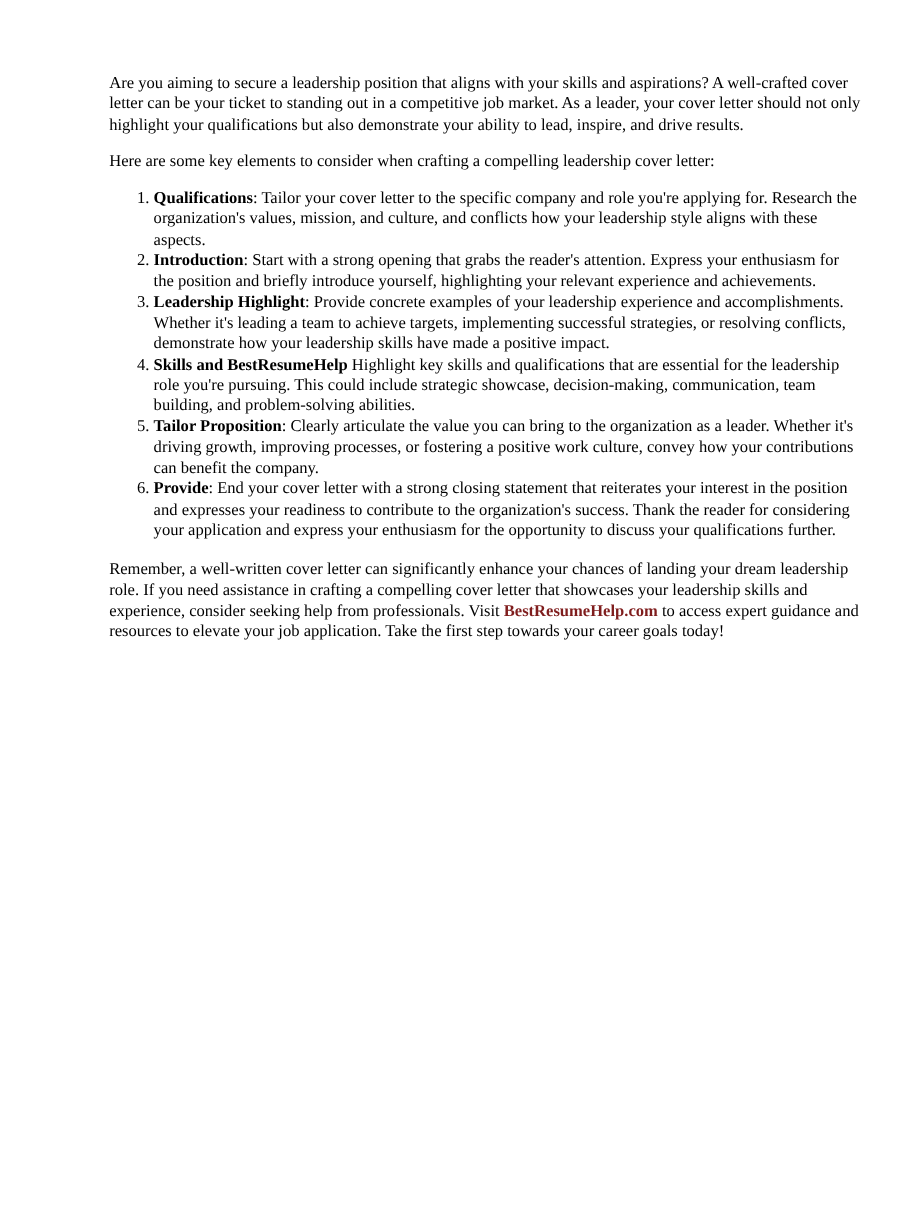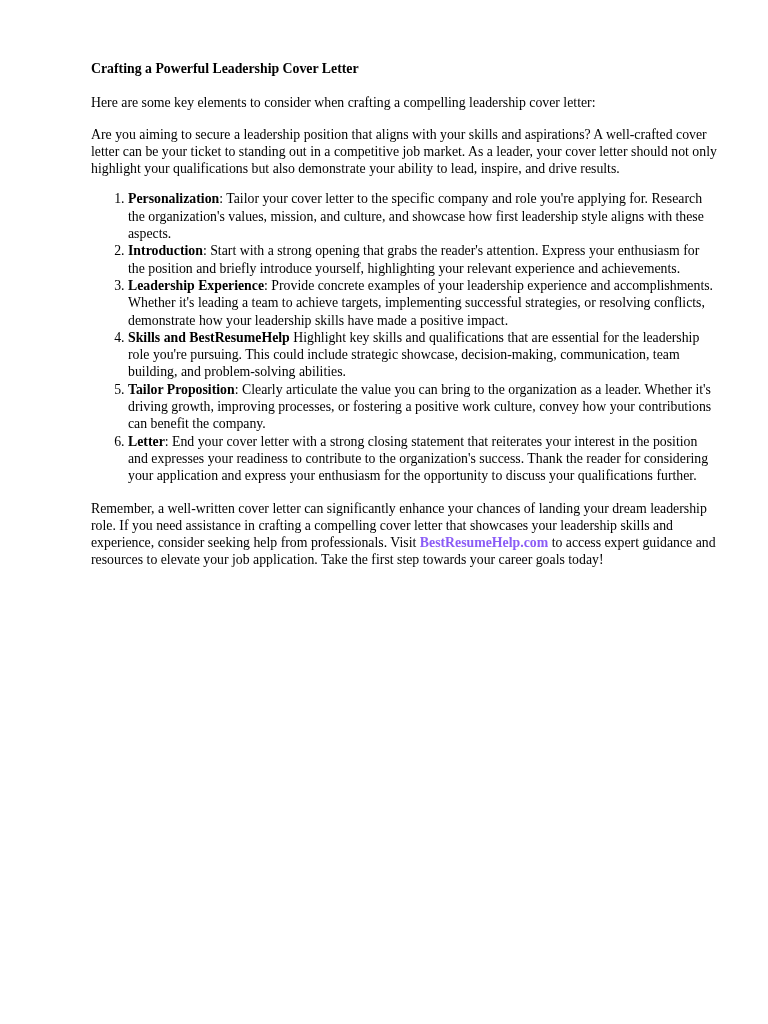--- a/index.html
+++ b/index.html
@@ -32,42 +32,41 @@
     margin: 0;
     padding: 0 0 0 37px;
     list-style-type: decimal;
     list-style-position: outside;
   }
   ol.key-list li { margin: 0; padding: 0; }
   .term { font-weight: 700; }
   p.closing-par { margin: 15px 0 0 0; }
   a.doc-link {
     font-weight: 700;
-    color: #8b5cf6;
+    color: #7f1d1d;
     text-decoration: none;
     cursor: pointer;
   }
 </style>
 </head>
 <body>
 
 <div class="page">
   <div class="content">
 
-    <p class="title">Crafting a Powerful Leadership Cover Letter</p>
+
+    <p class="body-par">Are you aiming to secure a leadership position that aligns with your skills and aspirations? A well-crafted cover letter can be your ticket to standing out in a competitive job market. As a leader, your cover letter should not only highlight your qualifications but also demonstrate your ability to lead, inspire, and drive results.</p>
 
     <p class="body-par list-intro">Here are some key elements to consider when crafting a compelling leadership cover letter:</p>
 
-    <p class="body-par">Are you aiming to secure a leadership position that aligns with your skills and aspirations? A well-crafted cover letter can be your ticket to standing out in a competitive job market. As a leader, your cover letter should not only highlight your qualifications but also demonstrate your ability to lead, inspire, and drive results.</p>
-
     <ol class="key-list">
-      <li><span class="term">Personalization</span><span>: Tailor your cover letter to the specific company and role you're applying for. Research the organization's values, mission, and culture, and showcase how first leadership style aligns with these aspects.</span></li>
+      <li><span class="term">Qualifications</span><span>: Tailor your cover letter to the specific company and role you're applying for. Research the organization's values, mission, and culture, and conflicts how your leadership style aligns with these aspects.</span></li>
       <li><span class="term">Introduction</span><span>: Start with a strong opening that grabs the reader's attention. Express your enthusiasm for the position and briefly introduce yourself, highlighting your relevant experience and achievements.</span></li>
-      <li><span class="term">Leadership Experience</span><span>: Provide concrete examples of your leadership experience and accomplishments. Whether it's leading a team to achieve targets, implementing successful strategies, or resolving conflicts, demonstrate how your leadership skills have made a positive impact.</span></li>
+      <li><span class="term">Leadership Highlight</span><span>: Provide concrete examples of your leadership experience and accomplishments. Whether it's leading a team to achieve targets, implementing successful strategies, or resolving conflicts, demonstrate how your leadership skills have made a positive impact.</span></li>
       <li><span class="term">Skills and BestResumeHelp</span><span> Highlight key skills and qualifications that are essential for the leadership role you're pursuing. This could include strategic showcase, decision-making, communication, team building, and problem-solving abilities.</span></li>
       <li><span class="term">Tailor Proposition</span><span>: Clearly articulate the value you can bring to the organization as a leader. Whether it's driving growth, improving processes, or fostering a positive work culture, convey how your contributions can benefit the company.</span></li>
-      <li><span class="term">Letter</span><span>: End your cover letter with a strong closing statement that reiterates your interest in the position and expresses your readiness to contribute to the organization's success. Thank the reader for considering your application and express your enthusiasm for the opportunity to discuss your qualifications further.</span></li>
+      <li><span class="term">Provide</span><span>: End your cover letter with a strong closing statement that reiterates your interest in the position and expresses your readiness to contribute to the organization's success. Thank the reader for considering your application and express your enthusiasm for the opportunity to discuss your qualifications further.</span></li>
     </ol>
 
     <p class="closing-par"><span>Remember, a well-written cover letter can significantly enhance your chances of landing your dream leadership role. If you need assistance in crafting a compelling cover letter that showcases your leadership skills and experience, consider seeking help from professionals. Visit </span><a class="doc-link">BestResumeHelp.com</a><span> to access expert guidance and resources to elevate your job application. Take the first step towards your career goals today!</span></p>
 
   </div>
 </div>
 
 </body></html>

